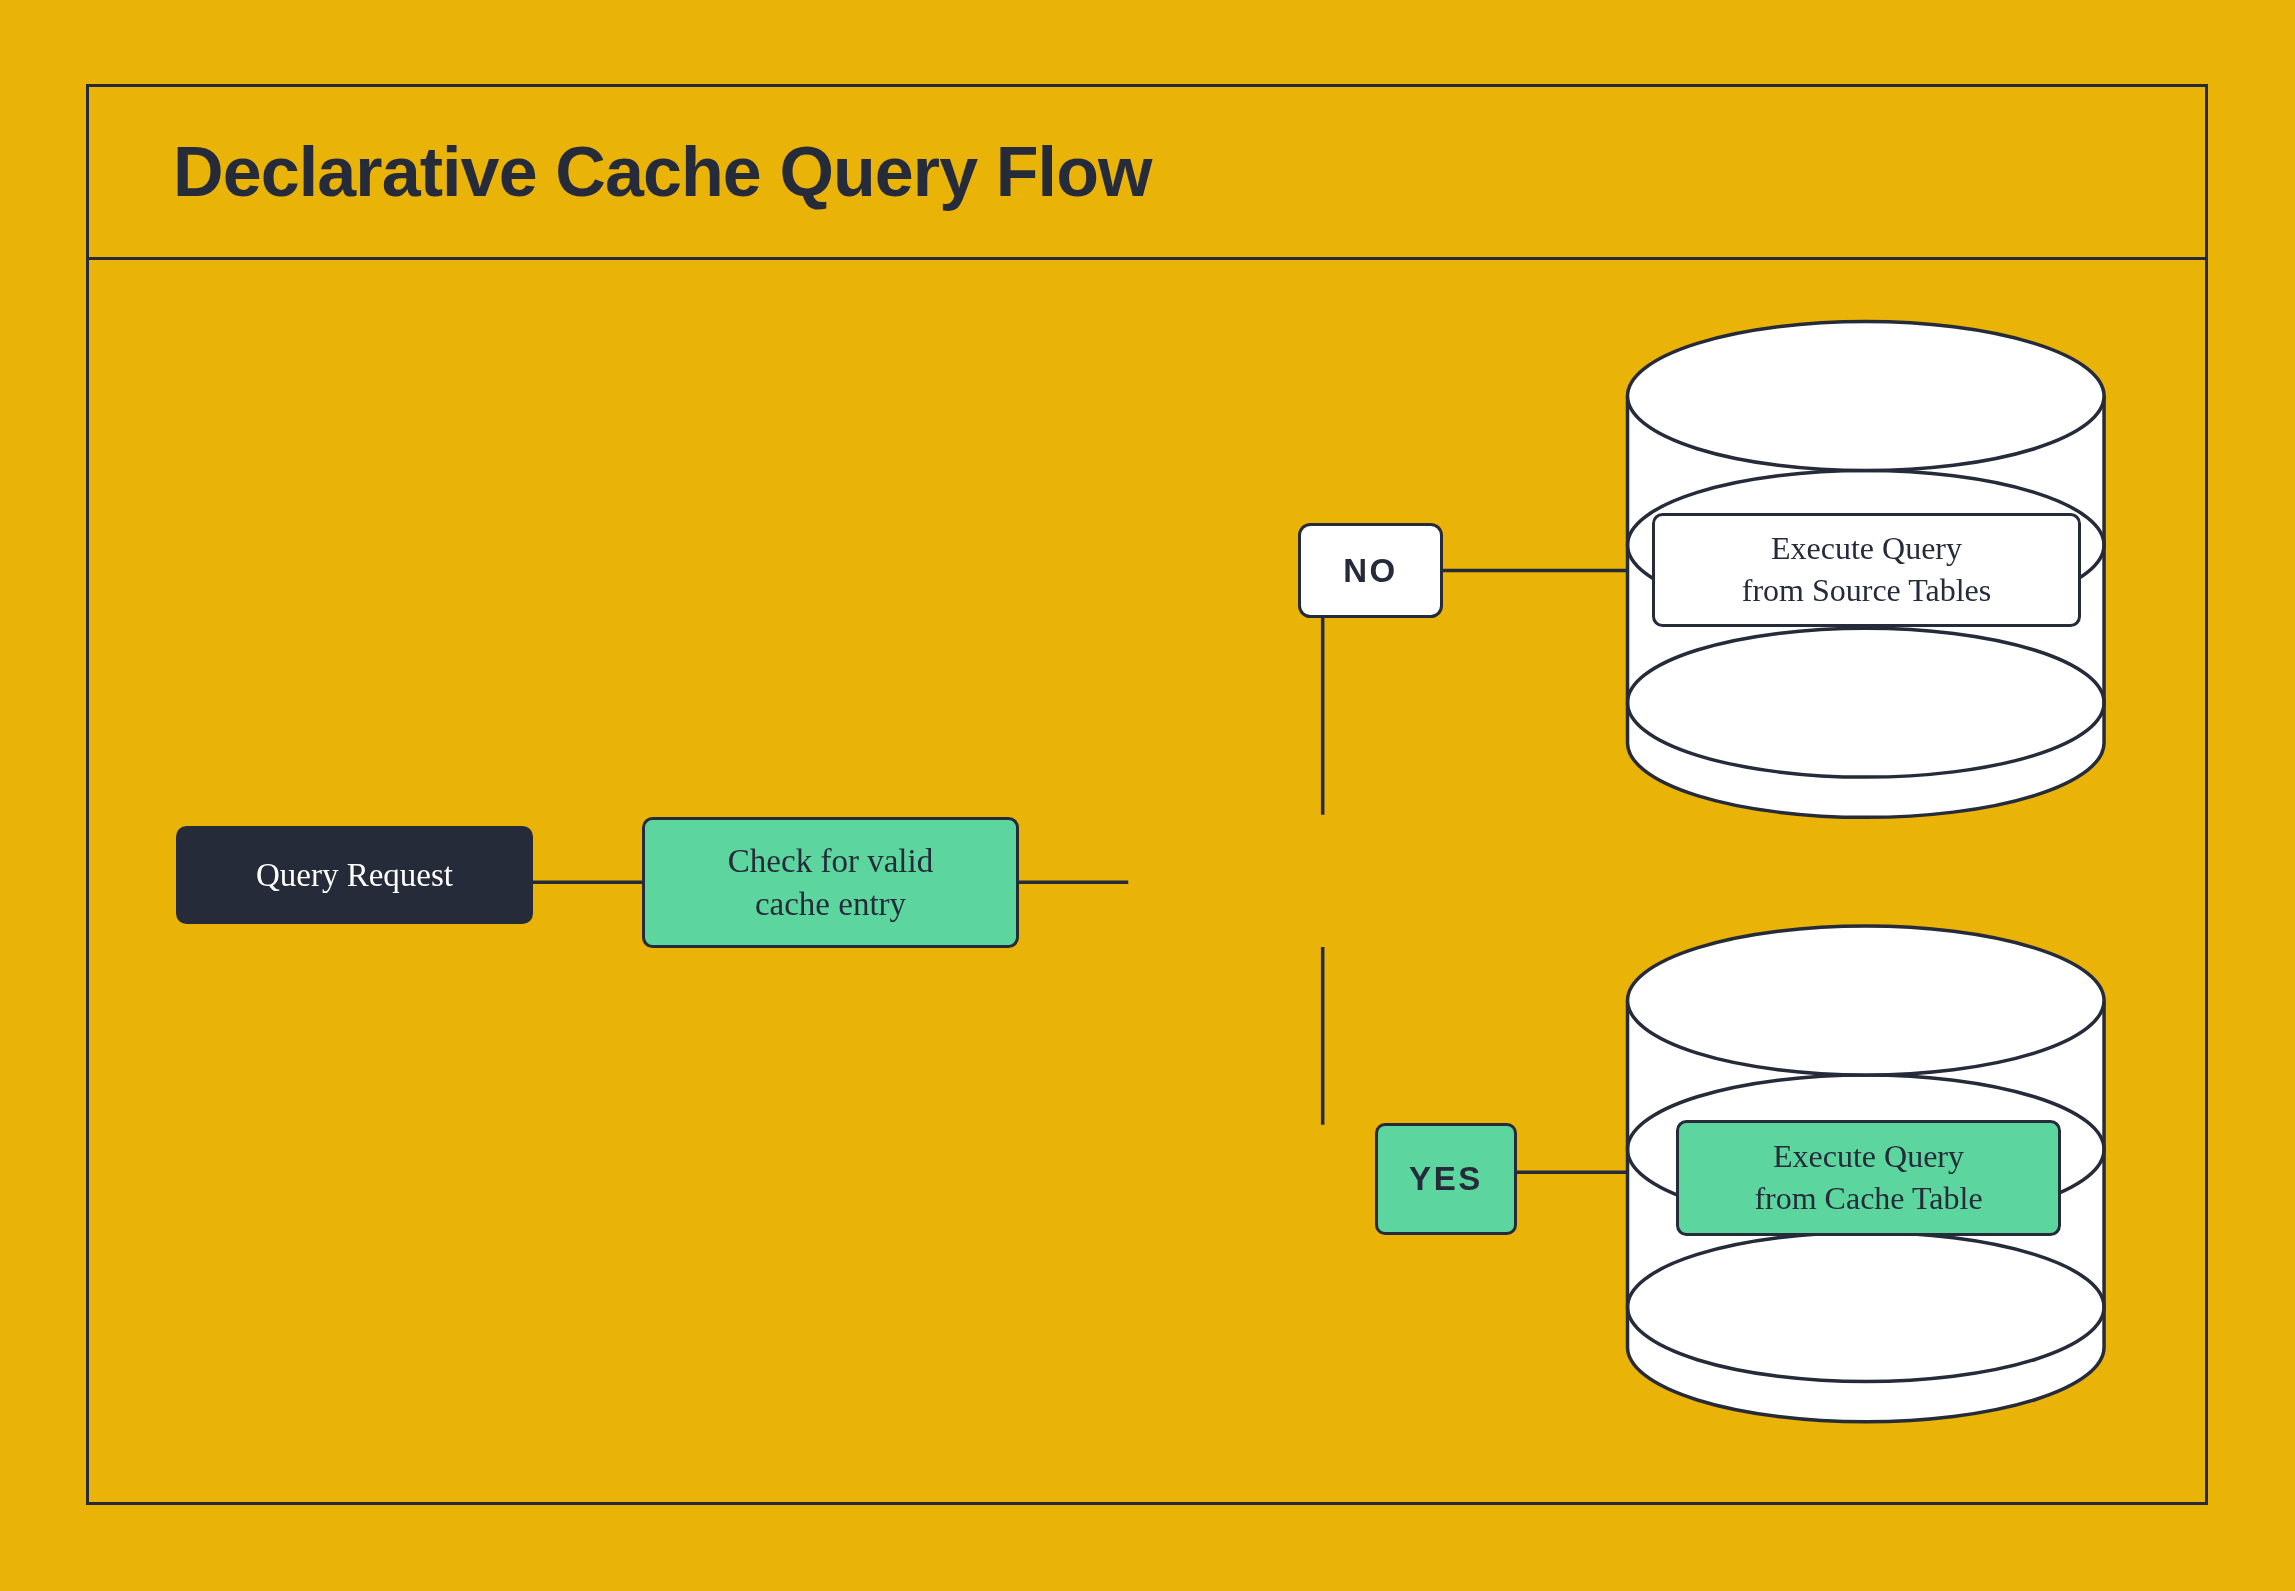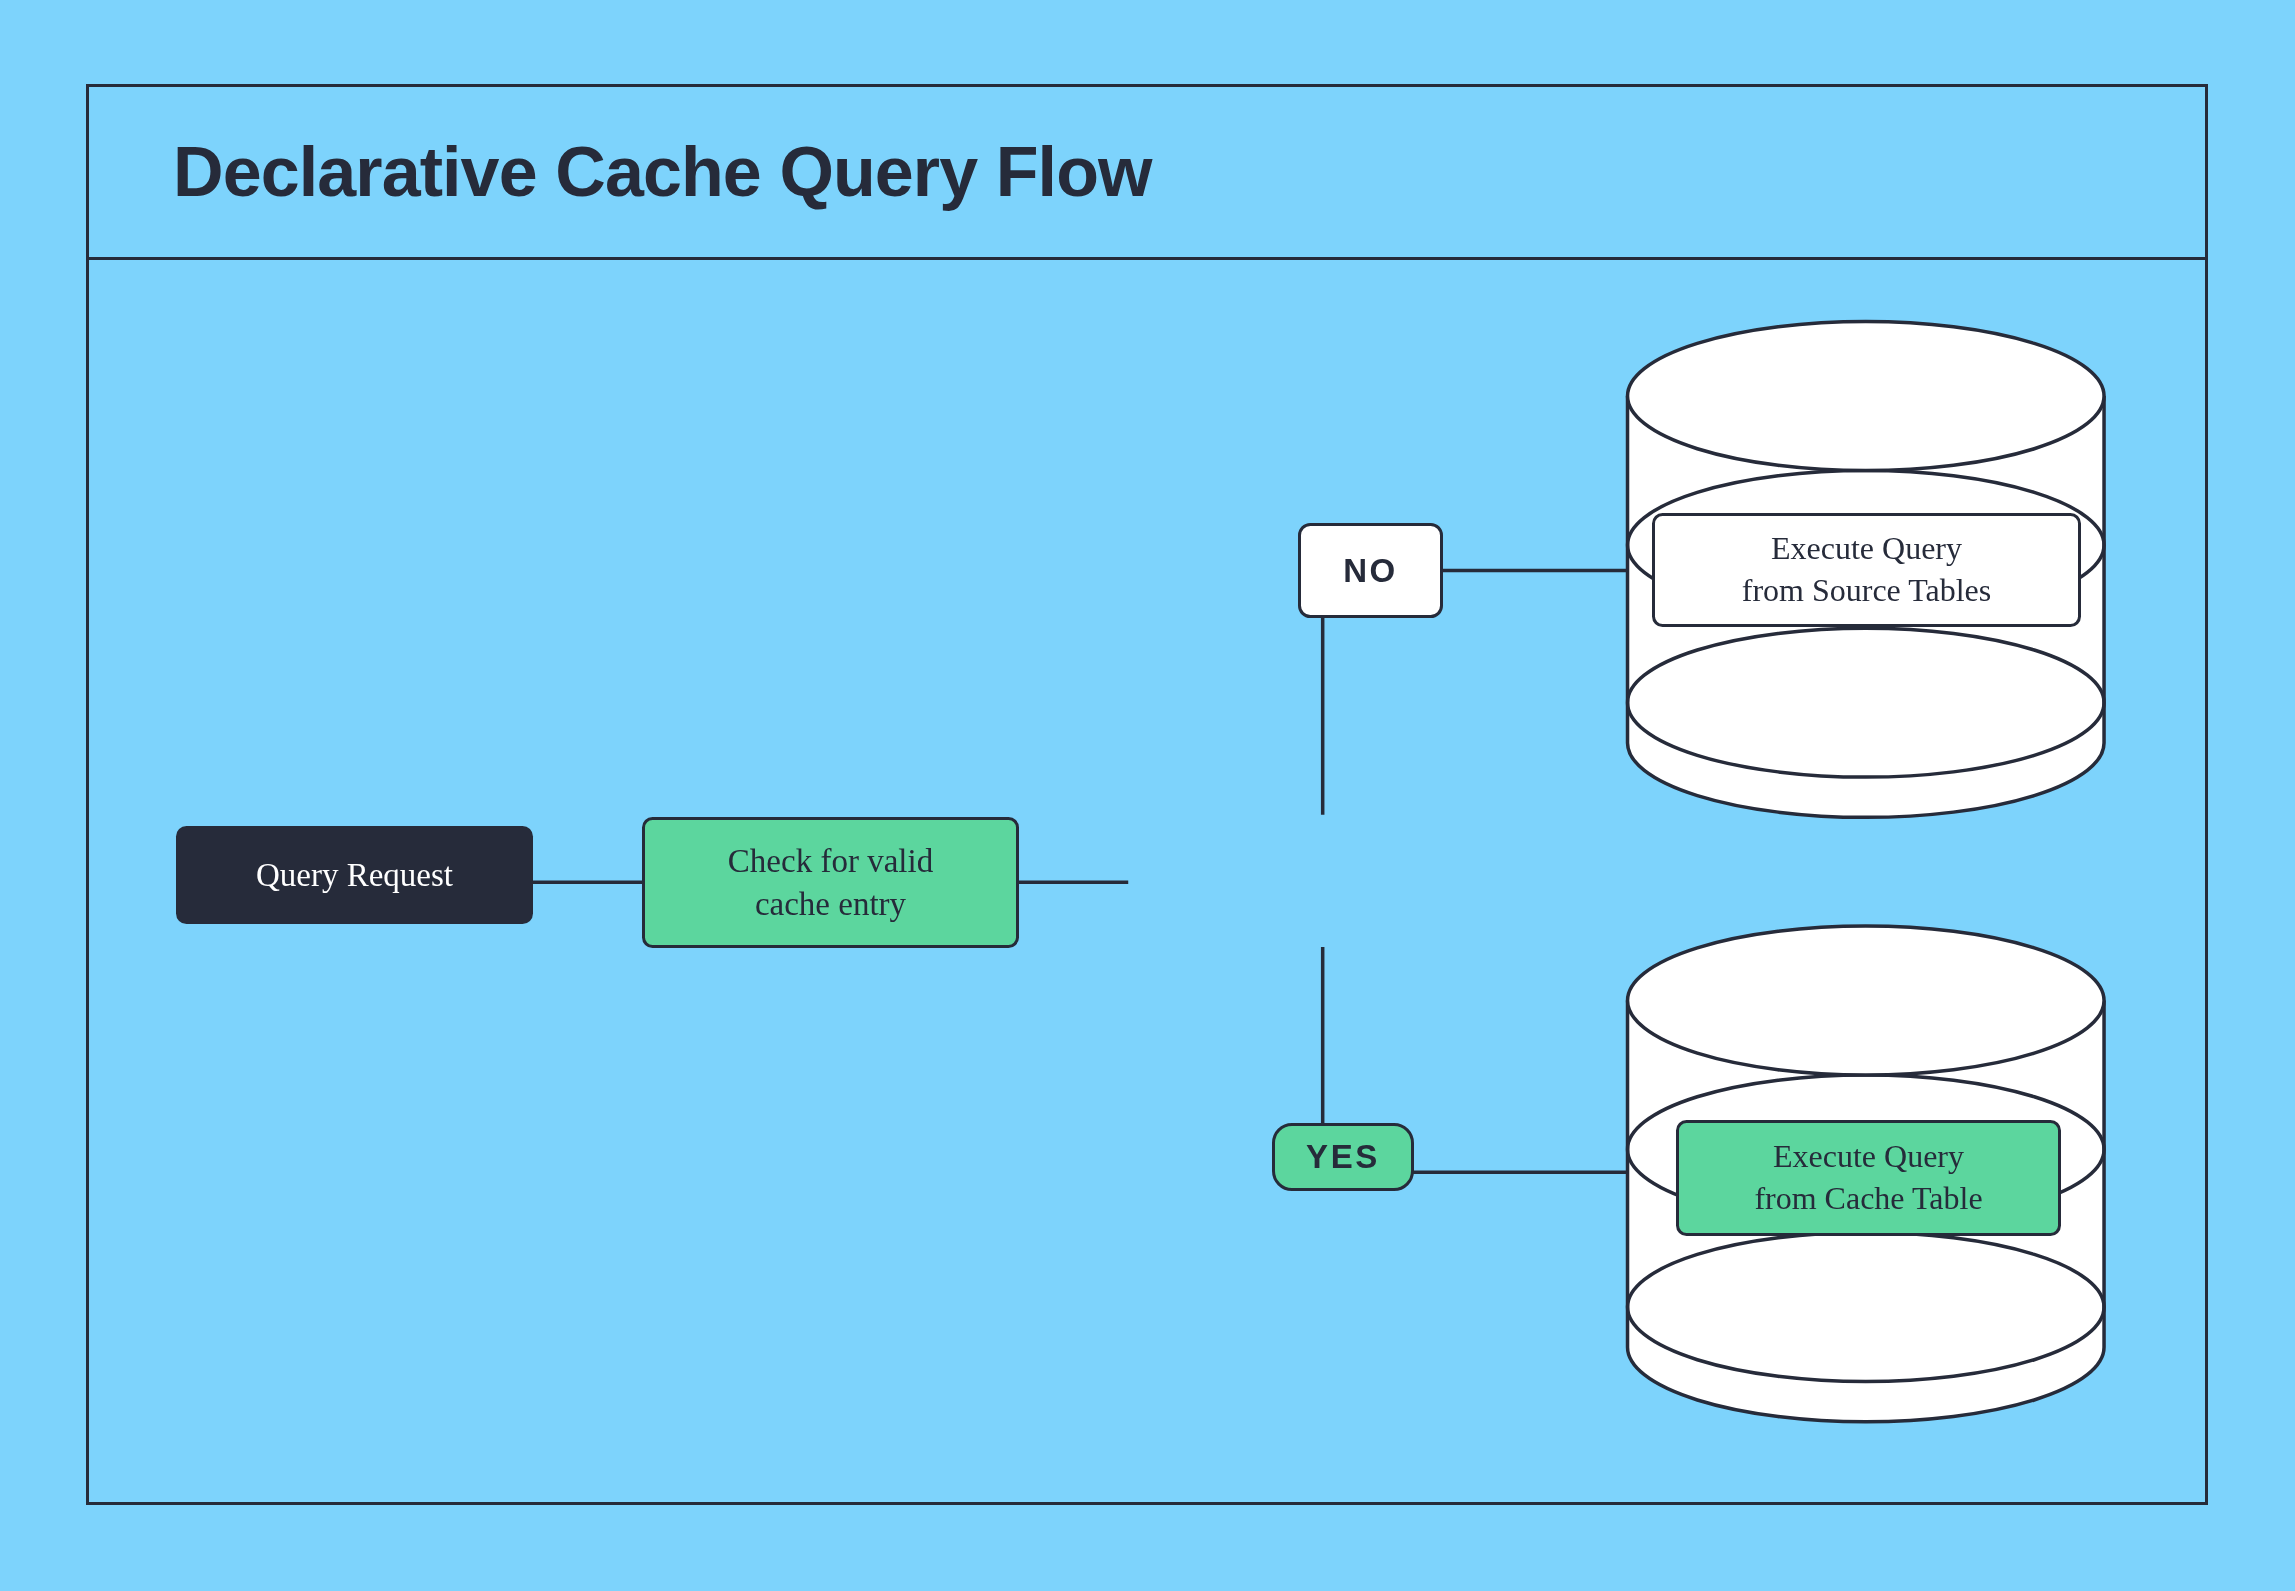--- a/index.html
+++ b/index.html
@@ -1,19 +1,19 @@
 <!DOCTYPE html>
 <html style="font-size:14px"><head>
 <meta charset="utf-8">
 <style>
   html,body{margin:0;padding:0;background:#ffffff;}
   .canvas{
     position:relative;
     width:2295px;height:1591px;
-    background:#7dd3fc;
+    background:#eab308;
     font-family:"Liberation Sans",sans-serif;
     overflow:hidden;
   }
   .frame{
     position:absolute;left:86px;top:84px;
     width:2122px;height:1421px;
     border:3.5px solid #262B3A;
     box-sizing:border-box;
     background:transparent;
   }
@@ -44,21 +44,21 @@
   .green{background:#5CD69E;border:3.5px solid #262B3A;color:#262B3A;}
   .light{background:#FFFFFF;border:3.5px solid #262B3A;color:#262B3A;}
   .branch-label{
     font-family:"Liberation Sans",sans-serif;
     font-size:33px;font-weight:600;letter-spacing:2.6px;color:#262B3A;margin-left:48px;
   }
   .node-query{left:176px;top:826px;width:357px;height:98px;text-align:right;}
   .node-check{left:642px;top:817px;width:377px;height:131px;}
   .node-decision{left:1128px;top:813px;width:403px;height:136px;}
   .node-no{left:1250px;top:523px;width:145px;height:95px;border-radius:12.3px;}
-  .node-yes{left:1224px;top:1123px;width:142px;height:68px;border-radius:20px;}
+  .node-yes{left:1327px;top:1123px;width:142px;height:112px;border-radius:10px;}
   .node-source{left:1652px;top:513px;width:429px;height:114px;font-size:32px;}
   .node-cache{left:1676px;top:1120px;width:385px;height:116px;font-size:32px;}
 </style>
 </head>
 <body>
 
 <div class="canvas">
 
   <svg class="wires" viewBox="0 0 2620 1816">
 

